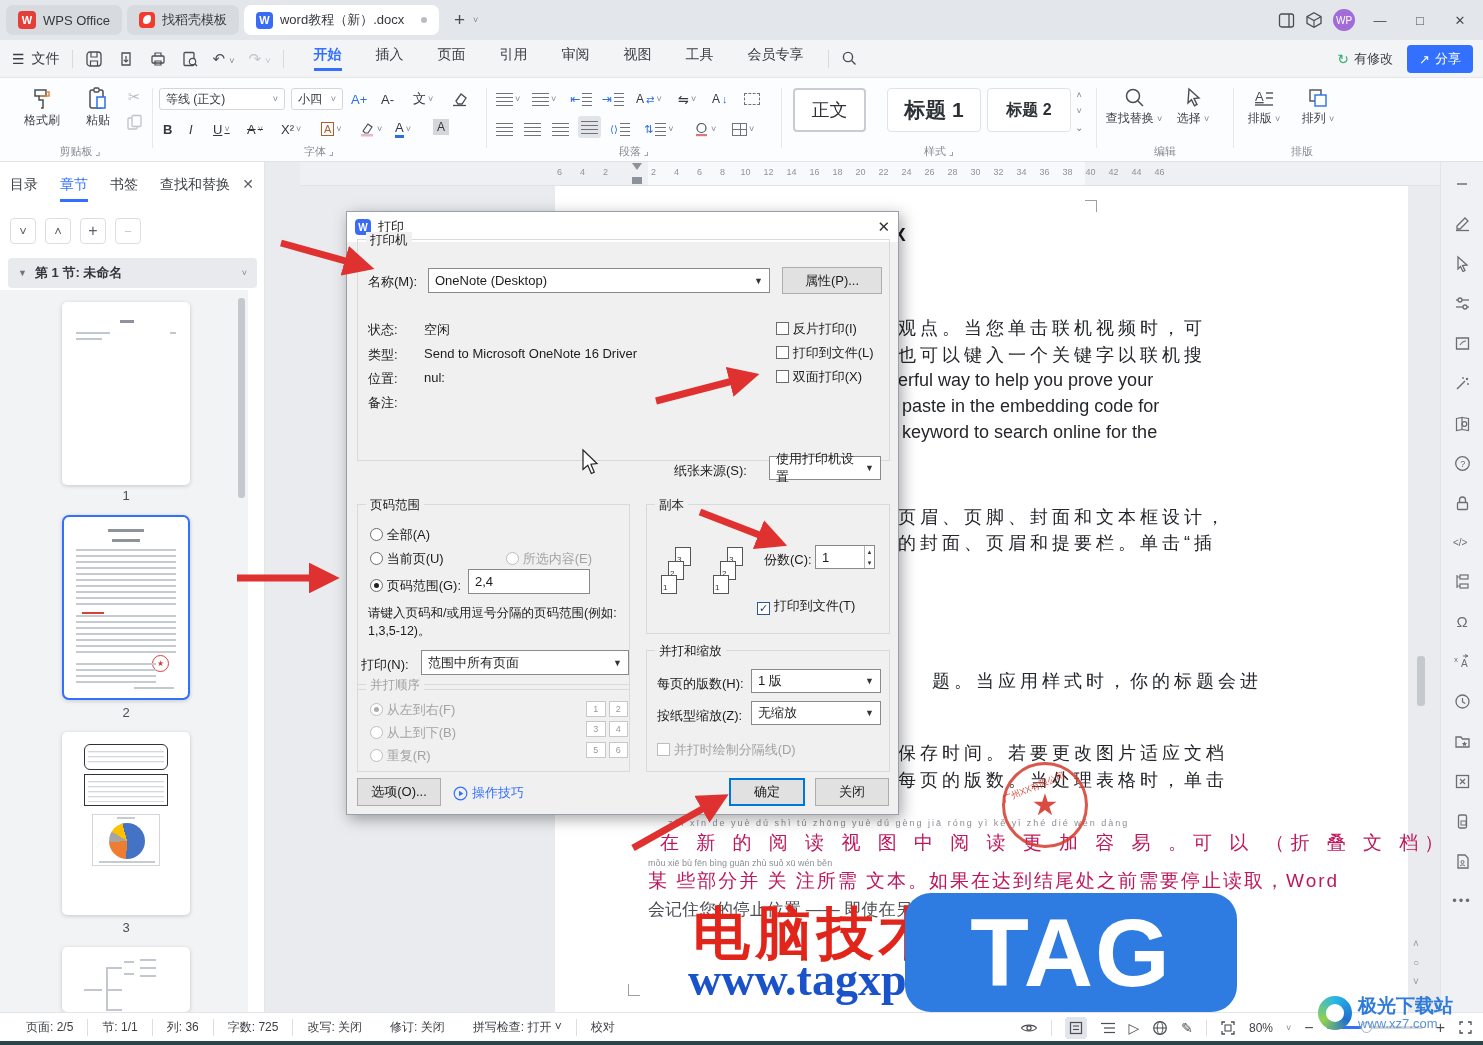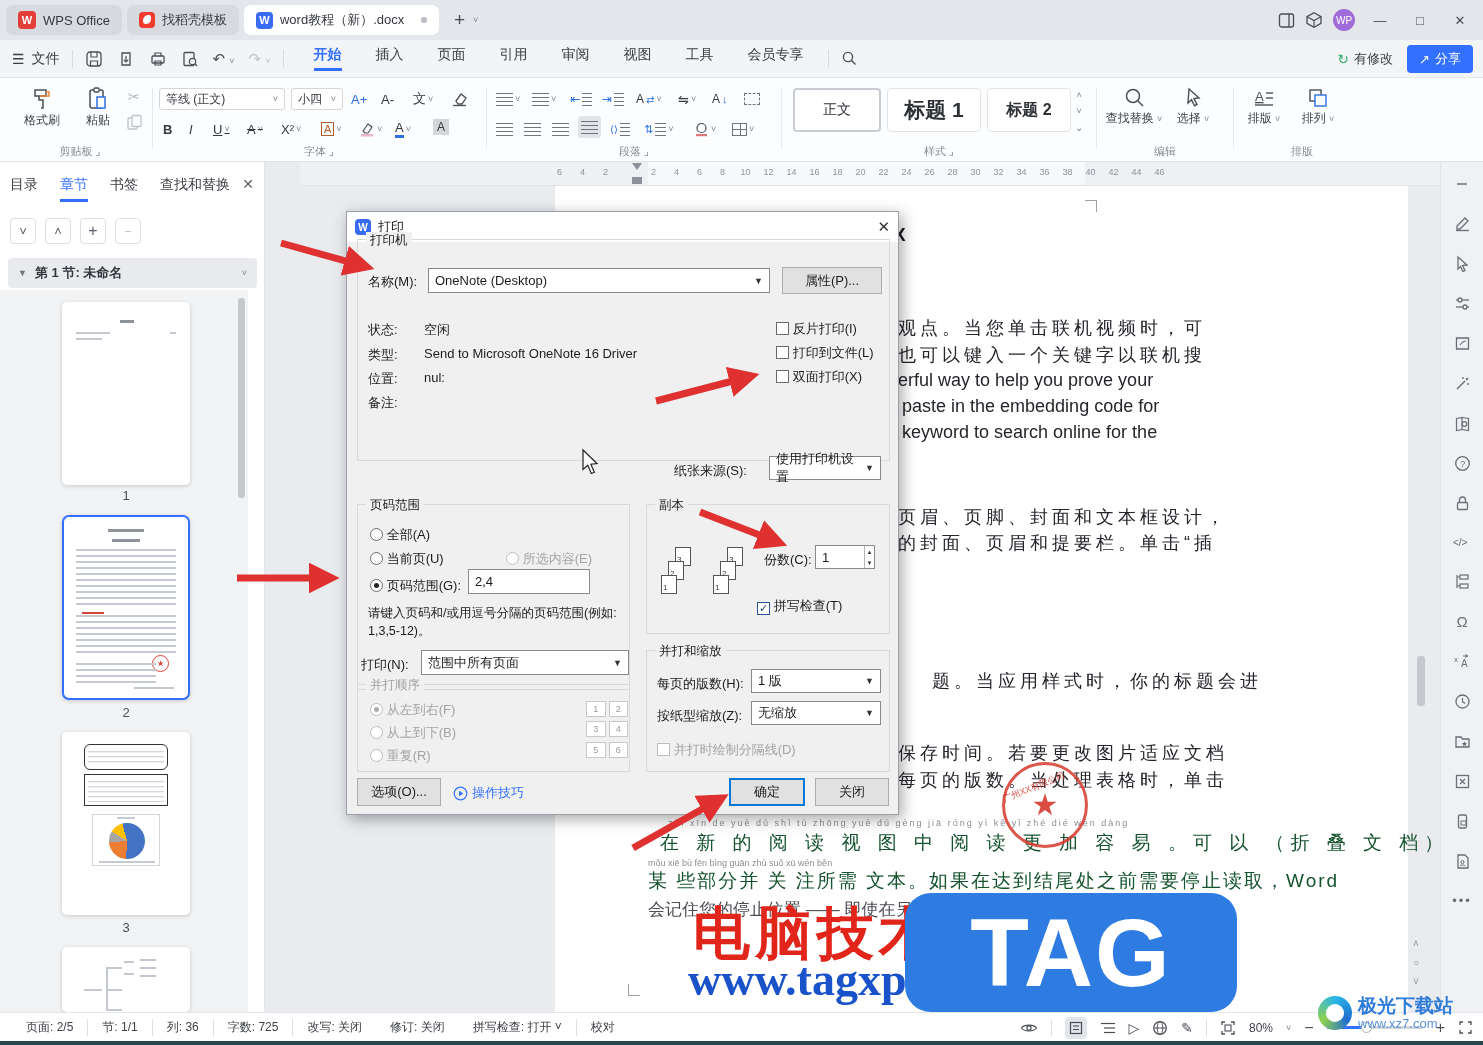--- a/index.html
+++ b/index.html
@@ -52,21 +52,21 @@
 #hrulerM{position:absolute;left:342px;top:5px;display:flex}
 #hrulerM span{width:23px;text-align:center;font-size:9px;color:#8e939b}
 #vruler{left:278px;top:196px;width:20px;height:760px}
 #vruler span{display:block;height:29px;font-size:9px;color:#8e939b;text-align:center}
 
 #docarea{left:265px;top:186px;width:1175px;height:826px;background:#e9ebee}
 #page{position:absolute;left:290px;top:0;width:853px;height:826px;background:#fff}
 .dline{position:absolute;left:633px;font-size:18px;letter-spacing:4px;color:#24262b;white-space:nowrap}
 .dline.en{letter-spacing:0}
 .py{position:absolute;font-size:9px;color:#8a8e95;white-space:nowrap}
-.pyt{position:absolute;font-size:19px;color:#14532d;white-space:nowrap}
+.pyt{position:absolute;font-size:19px;color:#be185d;white-space:nowrap}
 .cornermark{position:absolute;width:12px;height:12px}
 
 #dlg{left:346px;top:211px;width:553px;height:604px;background:#f0f0f0;border:1px solid #9aa0a8;box-shadow:3px 4px 14px rgba(0,0,0,.35);z-index:30;font-size:13px;color:#1c1c1c}
 #dlg .dtitle{position:absolute;left:0;top:0;width:100%;height:30px;background:#fff;display:flex;align-items:center;padding:0 8px;gap:7px}
 .grp{position:absolute;border:1px solid #d9d9d9}
 .grp .glabel{position:absolute;left:8px;top:-8px;background:#f0f0f0;padding:0 4px;font-size:12.5px}
 .wsel{position:absolute;background:#fff;border:1px solid #8a8a8a;display:flex;align-items:center;justify-content:space-between;padding:0 6px;font-size:13px}
 .wbtn{position:absolute;background:#e1e1e1;border:1px solid #adadad;display:flex;align-items:center;justify-content:center;font-size:13px}
 .chk{width:13px;height:13px;border:1px solid #6b6b6b;background:#fff;display:inline-block;vertical-align:-2px}
 .rad{width:13px;height:13px;border:1px solid #6b6b6b;border-radius:50%;background:#fff;display:inline-block;vertical-align:-2px;position:relative}
@@ -369,21 +369,21 @@
             <span style="position:absolute;left:0;top:5px;width:100%;height:1px;background:#6f737a"></span>
             <span style="position:absolute;left:6.5px;top:0;width:1px;height:100%;background:#6f737a"></span>
           </span>
           <span class="car">˅</span>
         </div>
       <div class="rgroup-label"><span>段落</span> ⌟</div>
     </div>
     <div class="rdiv" style="left:781px"></div>
 
     <div class="ab" style="left:785px;top:0;width:308px;height:84px">
-      <div class="stylebox" style="left:8px;width:88px;border:2px solid #c9ccd2;font-size:14px">
+      <div class="stylebox" style="left:8px;width:73px;border:2px solid #c9ccd2;font-size:18px">
           <span>正文</span>
         </div>
       <div class="stylebox" style="left:102px;width:94px;font-size:21px;font-weight:bold">
           <span>标题 1</span>
         </div>
       <div class="stylebox" style="left:202px;width:84px;font-size:16px;font-weight:bold">
           <span>标题 2</span>
         </div>
       <div class="ab" style="left:290px;top:12px;display:flex;flex-direction:column;gap:6px;color:#7d8189;font-size:9px;align-items:center">
         <span>˄</span>
@@ -666,21 +666,21 @@
           <span class="pg" style="left:0;top:28px">1</span>
       </div>
       <span class="dl" style="left:117px;top:46px">份数(C):</span>
       <div class="wsel" style="left:168px;top:40px;width:60px;height:24px">
           <span>1</span>
         </div>
       <div class="ab" style="left:217px;top:41px;width:10px;height:22px;border-left:1px solid #b5b5b5;display:flex;flex-direction:column;align-items:center;justify-content:space-around;font-size:6px;color:#333">
           <span>▲</span>
           <span>▼</span>
         </div>
-      <div class="dl" style="left:110px;top:92px"><span class="chk" style="border-color:#2b579a;color:#1c3f77;font-size:11px;line-height:11px;text-align:center">✓</span> <span>拼写检查(T)</span></div>
+      <div class="dl" style="left:110px;top:92px"><span class="chk" style="border-color:#2b579a;color:#1c3f77;font-size:11px;line-height:11px;text-align:center">✓</span> <span>打印到文件(T)</span></div>
     </div>
 
     <span class="dl" style="left:14px;top:444px">打印(N):</span>
     <div class="wsel" style="left:74px;top:438px;width:208px;height:25px">
       <span>范围中所有页面</span>
         <span style="font-size:9px;color:#333">▼</span>
     </div>
 
     <div class="grp" style="left:10px;top:472px;width:273px;height:88px">
       <span class="glabel dgray">并打顺序</span>

